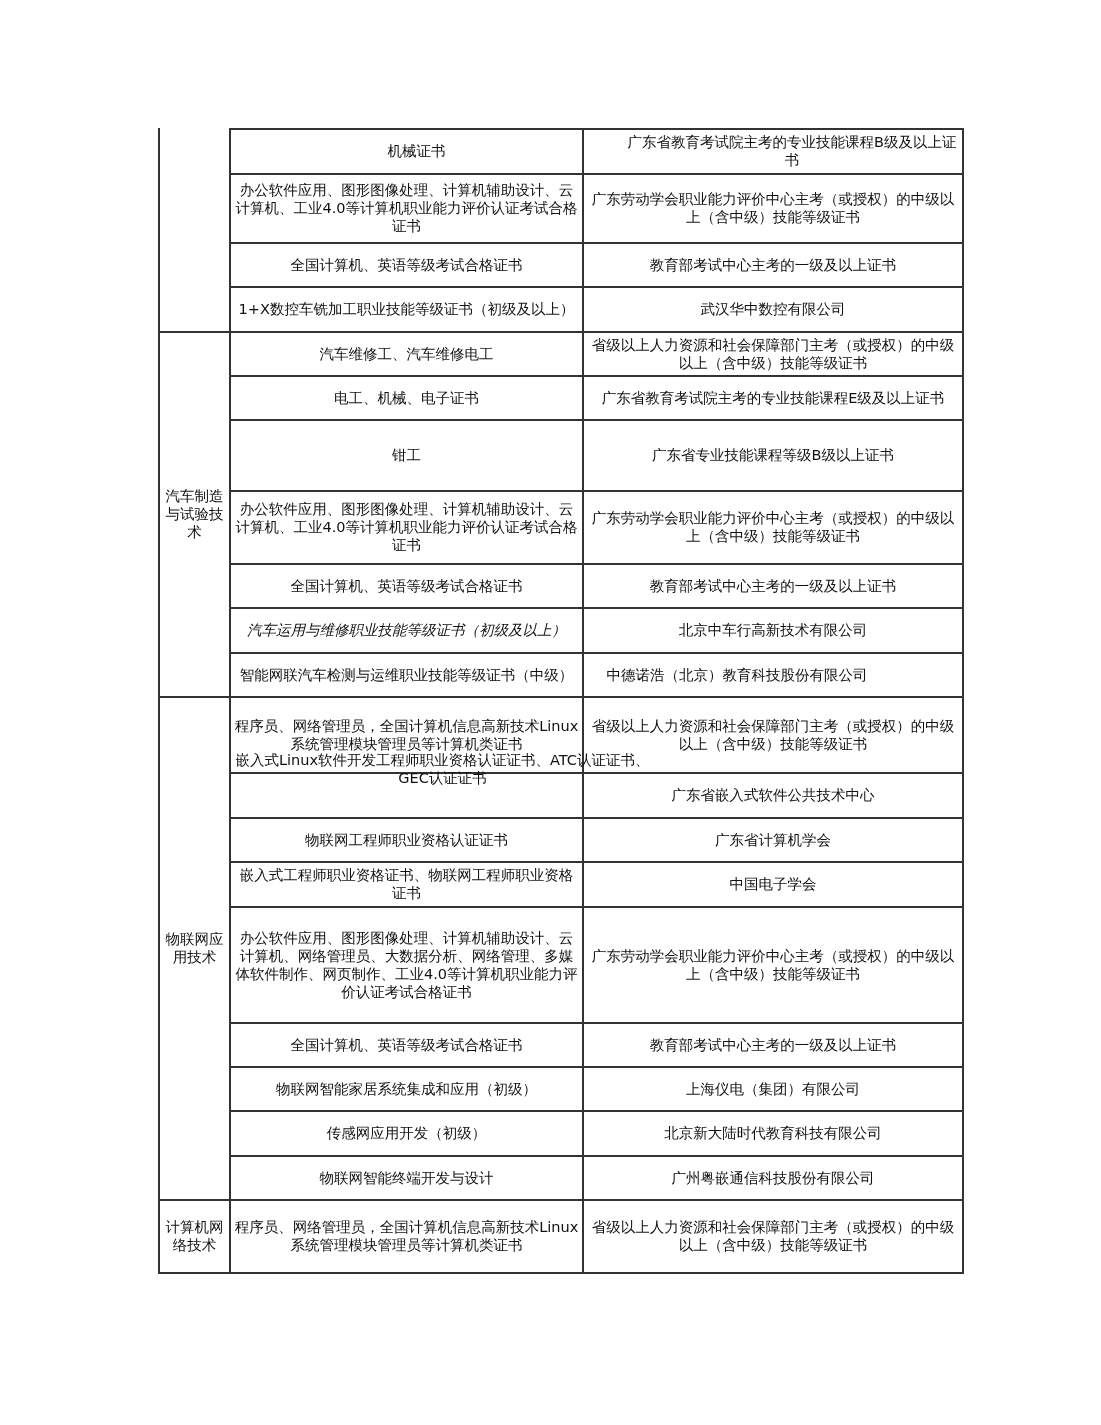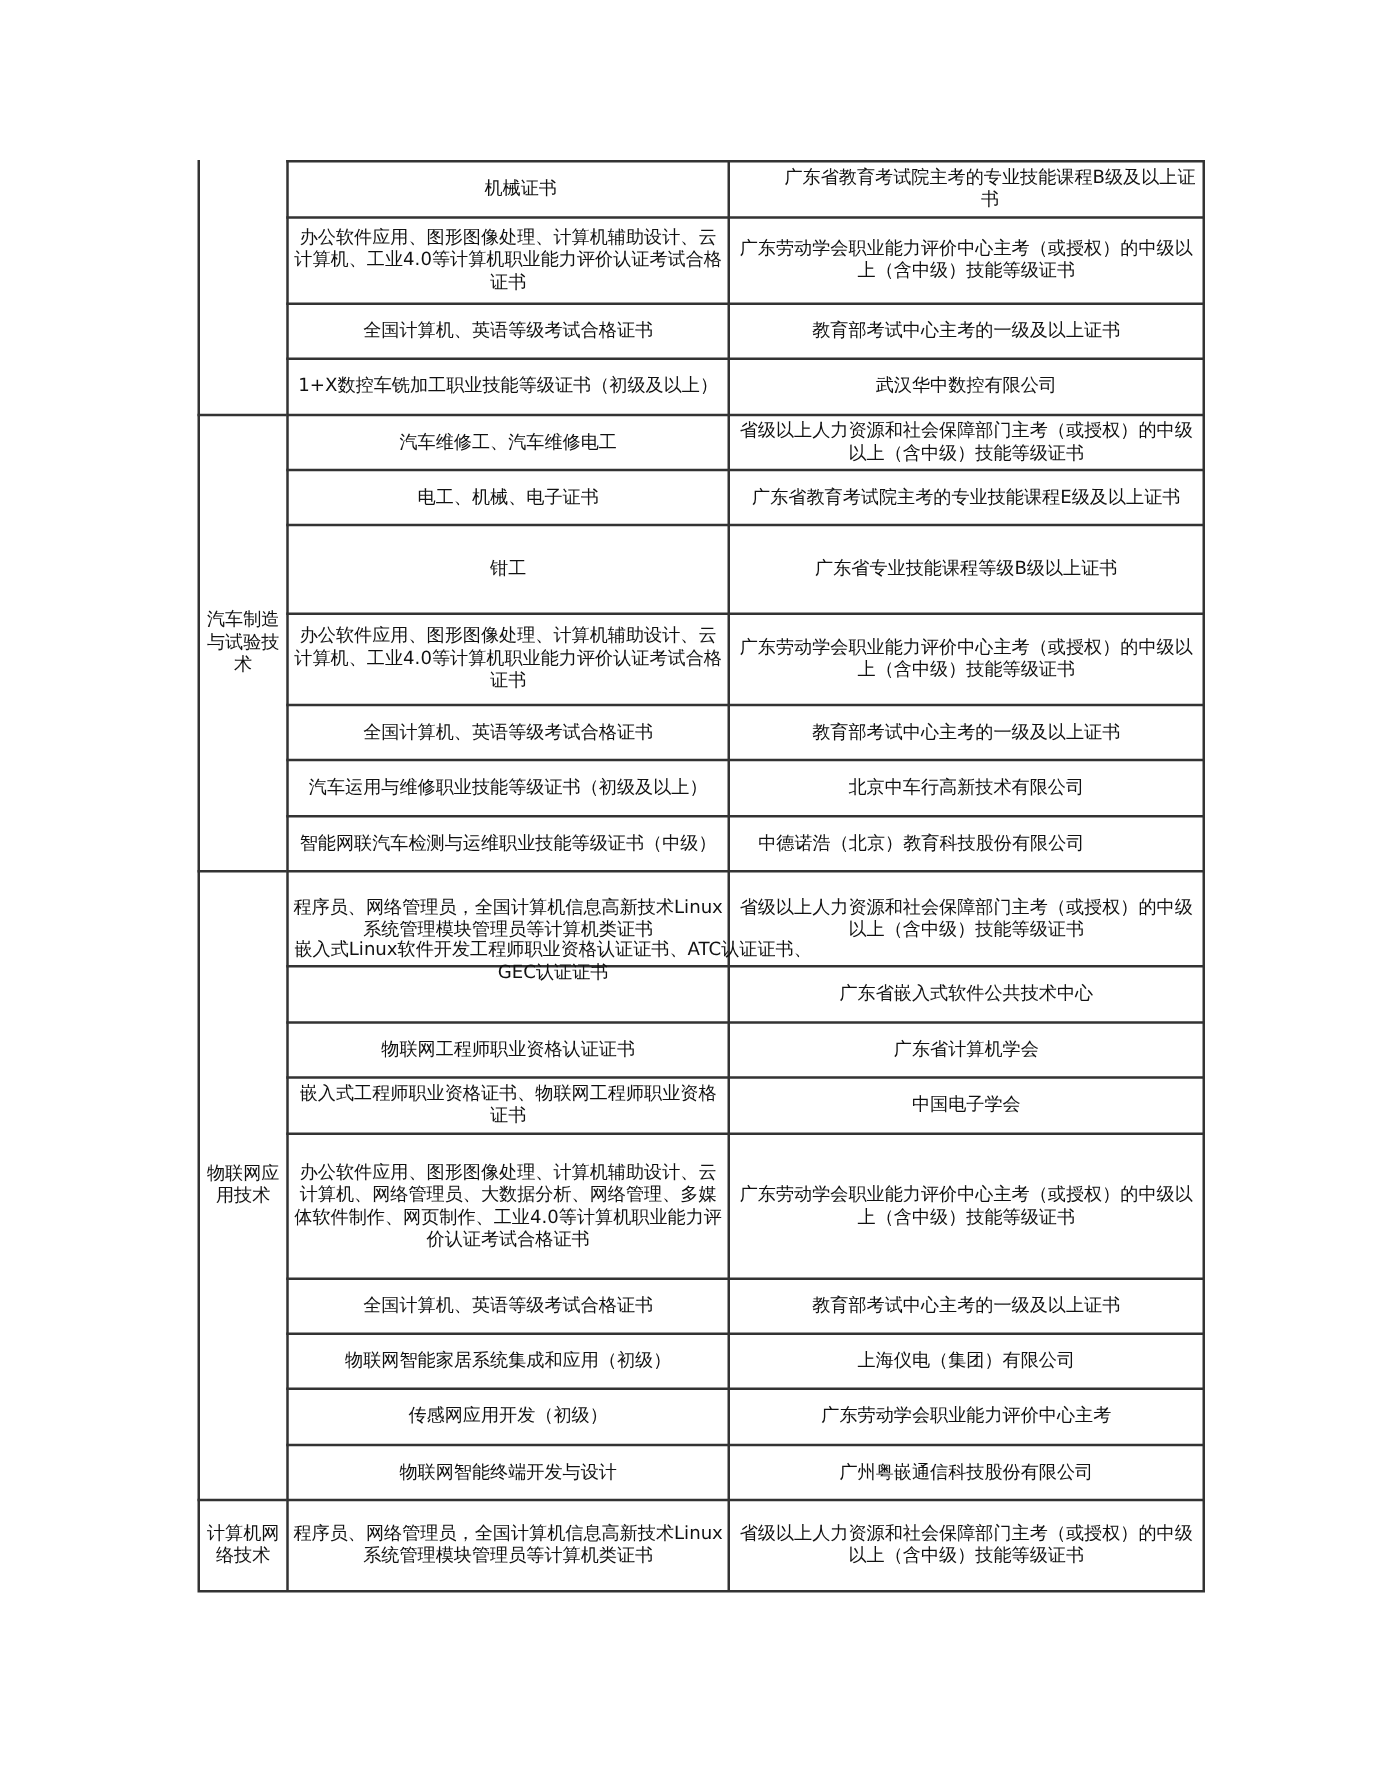--- a/index.html
+++ b/index.html
@@ -42,21 +42,21 @@
       <div class="ln h" style="left: 229px; top: 419px; width: 734.5px;"></div>
       <div class="cell" style="left: 231px; top: 420px; width: 351px; height: 70px;">钳工</div>
       <div class="cell" style="left: 584px; top: 420px; width: 378px; height: 70px;">广东省专业技能课程等级B级以上证书</div>
       <div class="ln h" style="left: 229px; top: 490px; width: 734.5px;"></div>
       <div class="cell" style="left: 231px; top: 491px; width: 351px; height: 72px;">办公软件应用、图形图像处理、计算机辅助设计、云计算机、工业4.0等计算机职业能力评价认证考试合格证书</div>
       <div class="cell" style="left: 584px; top: 491px; width: 378px; height: 72px;">广东劳动学会职业能力评价中心主考（或授权）的中级以上（含中级）技能等级证书</div>
       <div class="ln h" style="left: 229px; top: 563px; width: 734.5px;"></div>
       <div class="cell" style="left: 231px; top: 564px; width: 351px; height: 43px;">全国计算机、英语等级考试合格证书</div>
       <div class="cell" style="left: 584px; top: 564px; width: 378px; height: 43px;">教育部考试中心主考的一级及以上证书</div>
       <div class="ln h" style="left: 229px; top: 607px; width: 734.5px;"></div>
-      <div class="cell" style="left: 231px; top: 608px; width: 351px; height: 44px;">汽车运用与维修职业技能等级证书（初级及以上）</div>
+      <div class="cell" style="left: 231px; top: 608px; width: 351px; height: 44px; font-style: italic;">汽车运用与维修职业技能等级证书（初级及以上）</div>
       <div class="cell" style="left: 584px; top: 608px; width: 378px; height: 44px;">北京中车行高新技术有限公司</div>
       <div class="ln h" style="left: 229px; top: 652px; width: 734.5px;"></div>
       <div class="cell" style="left: 231px; top: 653px; width: 351px; height: 43px;">智能网联汽车检测与运维职业技能等级证书（中级）</div>
       <div class="cell" style="left: 584px; top: 653px; width: 306px; height: 43px;">中德诺浩（北京）教育科技股份有限公司</div>
       <div class="ln h" style="left: 229px; top: 696px; width: 734.5px;"></div>
       <div class="cell" style="left: 231px; top: 697px; width: 351px; height: 75px;">程序员、网络管理员，全国计算机信息高新技术Linux系统管理模块管理员等计算机类证书</div>
       <div class="cell" style="left: 584px; top: 697px; width: 378px; height: 75px;">省级以上人力资源和社会保障部门主考（或授权）的中级以上（含中级）技能等级证书</div>
       <div class="ln h" style="left: 229px; top: 772px; width: 734.5px;"></div>
       <div class="cell" style="left: 231px; top: 747px; width: 423px; height: 44px;">嵌入式Linux软件开发工程师职业资格认证证书、ATC认证证书、GEC认证证书</div>
       <div class="cell" style="left: 584px; top: 773px; width: 378px; height: 44px;">广东省嵌入式软件公共技术中心</div>
@@ -70,21 +70,21 @@
       <div class="cell" style="left: 231px; top: 907px; width: 351px; height: 115px;">办公软件应用、图形图像处理、计算机辅助设计、云计算机、网络管理员、大数据分析、网络管理、多媒体软件制作、网页制作、工业4.0等计算机职业能力评价认证考试合格证书</div>
       <div class="cell" style="left: 584px; top: 907px; width: 378px; height: 115px;">广东劳动学会职业能力评价中心主考（或授权）的中级以上（含中级）技能等级证书</div>
       <div class="ln h" style="left: 229px; top: 1022px; width: 734.5px;"></div>
       <div class="cell" style="left: 231px; top: 1023px; width: 351px; height: 43px;">全国计算机、英语等级考试合格证书</div>
       <div class="cell" style="left: 584px; top: 1023px; width: 378px; height: 43px;">教育部考试中心主考的一级及以上证书</div>
       <div class="ln h" style="left: 229px; top: 1066px; width: 734.5px;"></div>
       <div class="cell" style="left: 231px; top: 1067px; width: 351px; height: 43px;">物联网智能家居系统集成和应用（初级）</div>
       <div class="cell" style="left: 584px; top: 1067px; width: 378px; height: 43px;">上海仪电（集团）有限公司</div>
       <div class="ln h" style="left: 229px; top: 1110px; width: 734.5px;"></div>
       <div class="cell" style="left: 231px; top: 1111px; width: 351px; height: 44px;">传感网应用开发（初级）</div>
-      <div class="cell" style="left: 584px; top: 1111px; width: 378px; height: 44px;">广东劳动学会职业能力评价中心主考</div>
+      <div class="cell" style="left: 584px; top: 1111px; width: 378px; height: 44px;">北京新大陆时代教育科技有限公司</div>
       <div class="ln h" style="left: 229px; top: 1155px; width: 734.5px;"></div>
       <div class="cell" style="left: 231px; top: 1156px; width: 351px; height: 43px;">物联网智能终端开发与设计</div>
       <div class="cell" style="left: 584px; top: 1156px; width: 378px; height: 43px;">广州粤嵌通信科技股份有限公司</div>
       <div class="ln h" style="left: 229px; top: 1199px; width: 734.5px;"></div>
       <div class="cell" style="left: 231px; top: 1200px; width: 351px; height: 72px;">程序员、网络管理员，全国计算机信息高新技术Linux系统管理模块管理员等计算机类证书</div>
       <div class="cell" style="left: 584px; top: 1200px; width: 378px; height: 72px;">省级以上人力资源和社会保障部门主考（或授权）的中级以上（含中级）技能等级证书</div>
       <div class="ln h" style="left: 158px; top: 1272px; width: 805.5px;"></div>
       <div class="cell" style="left: 160px; top: 128px; width: 69px; height: 203px; padding: 0px 3px;"></div>
       <div class="ln h" style="left: 158px; top: 331px; width: 71px;"></div>
       <div class="cell" style="left: 160px; top: 331px; width: 69px; height: 365px; padding: 0px 3px;">汽车制造与试验技术</div>

